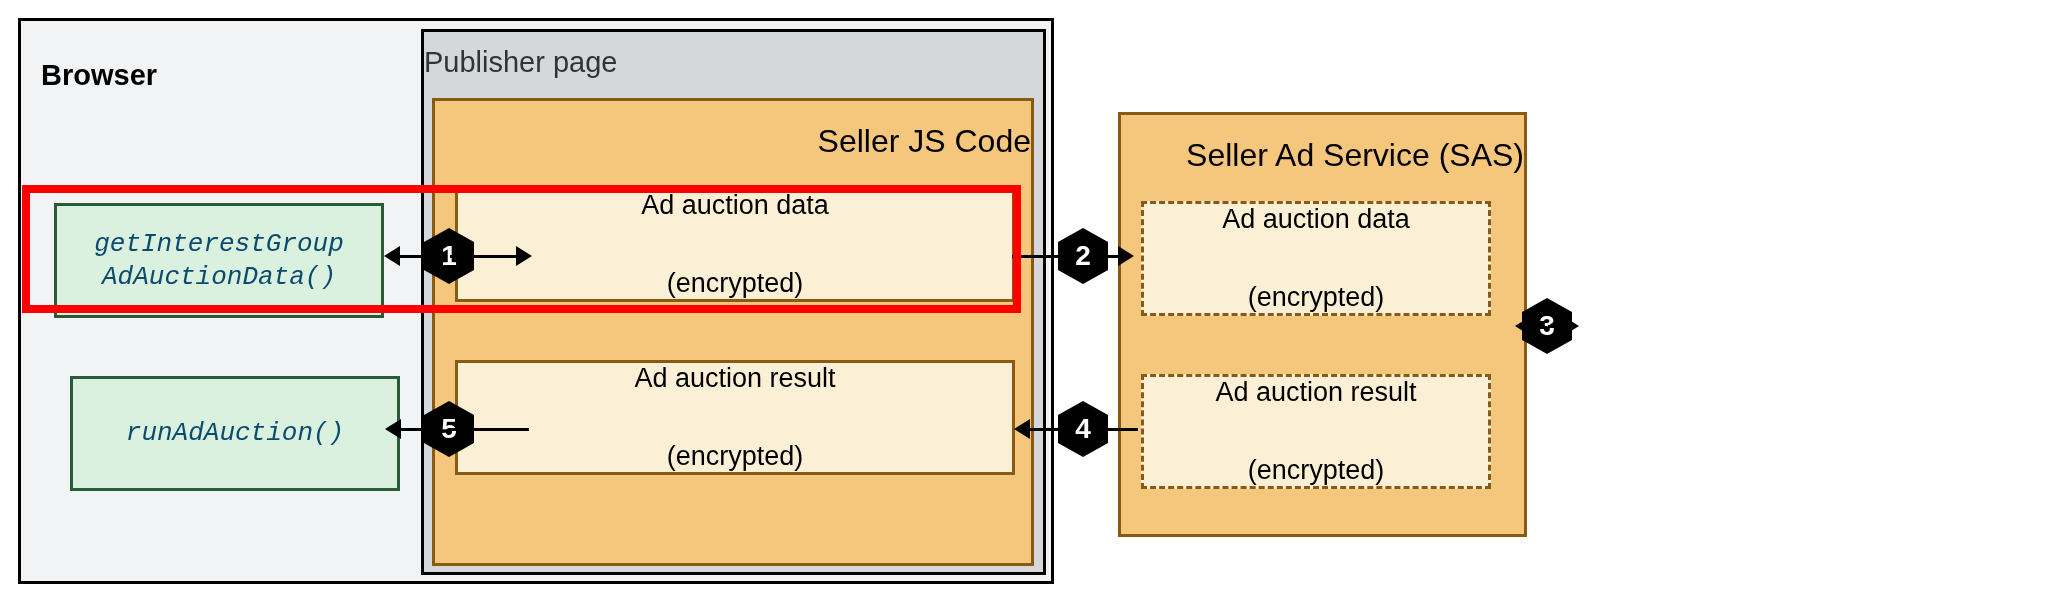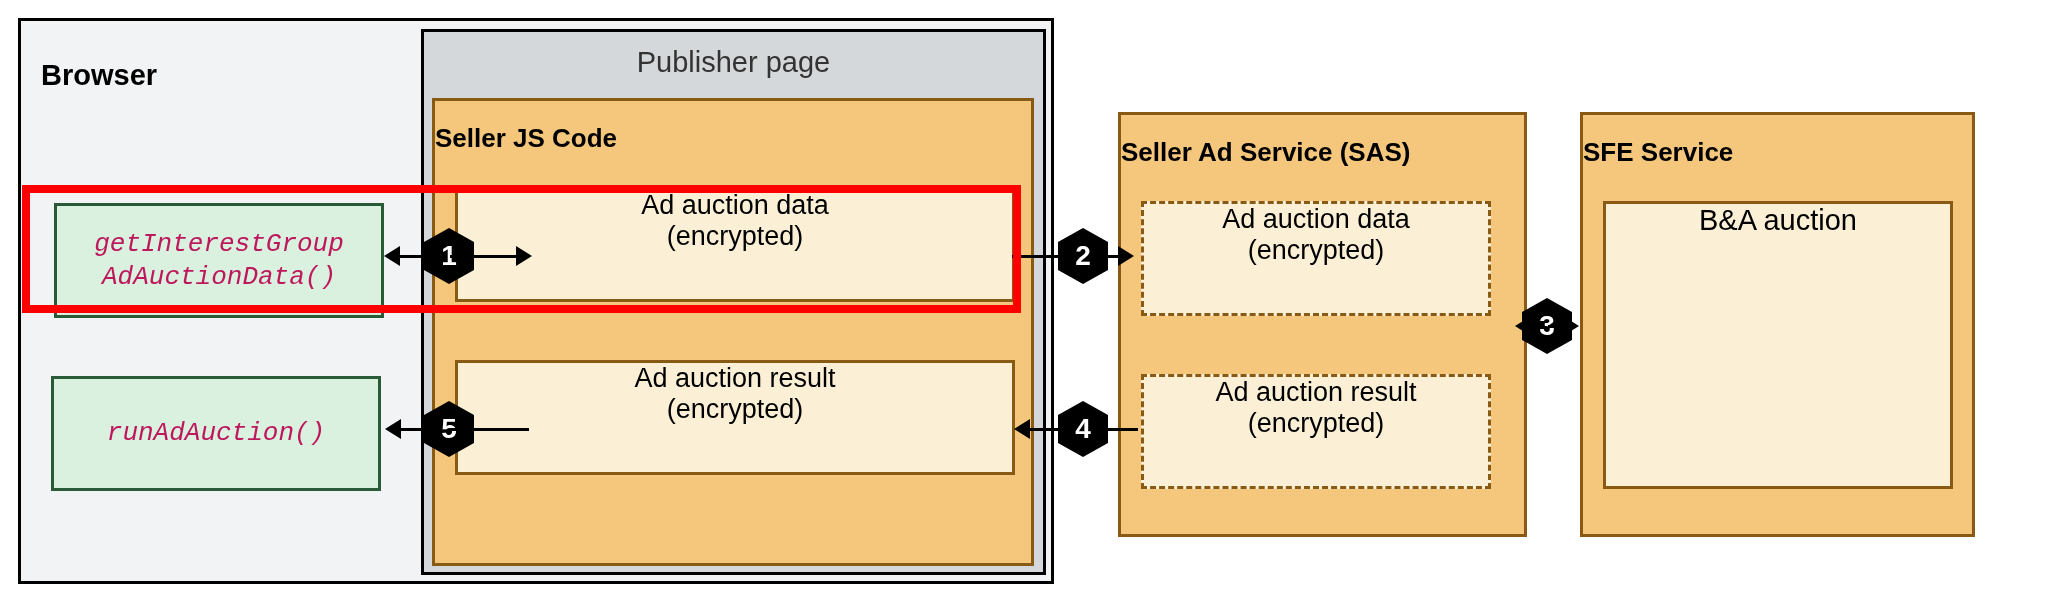--- a/index.html
+++ b/index.html
@@ -36,21 +36,21 @@
   .publisher-box {
     left: 400px;
     top: 8px;
     width: 625px;
     height: 546px;
     background: #d5d8da;
   }
   .publisher-title {
     position: absolute;
     left: 0; right: 0; top: 14px;
-    text-align: center;
+    text-align: left;
     font-size: 29px;
     color: #333;
   }
   .orange-panel {
     position: absolute;
     background: #f5c77c;
     border: 3px solid #885a14;
   }
   .seller-js {
     left: 8px;
@@ -66,48 +66,48 @@
   }
   .sfe {
     left: 1580px;
     top: 112px;
     width: 395px;
     height: 425px;
   }
   .panel-title {
     position: absolute;
     left: 0; right: 0; top: 22px;
-    text-align: left;
-    font-weight: bold;
-    font-size: 26px;
+    text-align: right;
+    font-weight: normal;
+    font-size: 32px;
     color: #000;
   }
   .cream-box {
     position: absolute;
     background: #fbf0d6;
     border: 3px solid #885a14;
     display: flex;
     flex-direction: column;
     align-items: center;
-    justify-content: flex-start;
+    justify-content: space-between;
     font-size: 27px;
   }
   .cream-box.dashed { border-style: dashed; }
   .cream-box .sub { }
   .green-box {
     position: absolute;
     background: #dbf1e0;
     border: 3px solid #2a5a37;
     display: flex;
     align-items: center;
     justify-content: center;
     font-family: "Courier New", monospace;
     font-style: italic;
     font-size: 26px;
-    color: #be185d;
+    color: #0c4a6e;
     text-align: center;
     line-height: 1.25;
   }
   .red-highlight {
     position: absolute;
     border: 8px solid #f00;
     background: transparent;
     pointer-events: none;
   }
   .arrow-line {
@@ -158,41 +158,35 @@
 
         <div class="cream-box" style="left:20px; top:259px; width:560px; height:115px;">
           <div>Ad auction result</div>
           <div class="sub">(encrypted)</div>
         </div>
       </div>
     </div>
 
     <div class="green-box" style="left:33px; top:182px; width:330px; height:115px; white-space:pre-line;">getInterestGroup
 AdAuctionData()</div>
-    <div class="green-box" style="left:30px; top:355px; width:330px; height:115px;">runAdAuction()</div>
+    <div class="green-box" style="left:49px; top:355px; width:330px; height:115px;">runAdAuction()</div>
   </div>
 
   <div class="orange-panel sas">
     <div class="panel-title">Seller Ad Service (SAS)</div>
     <div class="cream-box dashed" style="left:20px; top:86px; width:350px; height:115px;">
       <div>Ad auction data</div>
       <div class="sub">(encrypted)</div>
     </div>
     <div class="cream-box dashed" style="left:20px; top:259px; width:350px; height:115px;">
       <div>Ad auction result</div>
       <div class="sub">(encrypted)</div>
     </div>
   </div>
 
-  <div class="orange-panel sfe">
-    <div class="panel-title">SFE Service</div>
-    <div class="cream-box" style="left:20px; top:86px; width:350px; height:288px; font-size:29px;">
-      <div>B&amp;A auction</div>
-    </div>
-  </div>
 
   <div class="arrow-head left" style="left:384px; top:246px;"></div>
   <div class="arrow-line" style="left:400px; top:255px; width:48px;"></div>
   <div class="hex" style="left:424px; top:228px;">1</div>
   <div class="arrow-line" style="left:450px; top:255px; width:66px;"></div>
   <div class="arrow-head right" style="left:516px; top:246px;"></div>
 
   <div class="arrow-line" style="left:1012px; top:255px; width:106px;"></div>
   <div class="hex" style="left:1058px; top:228px;">2</div>
   <div class="arrow-head right" style="left:1118px; top:246px;"></div>

